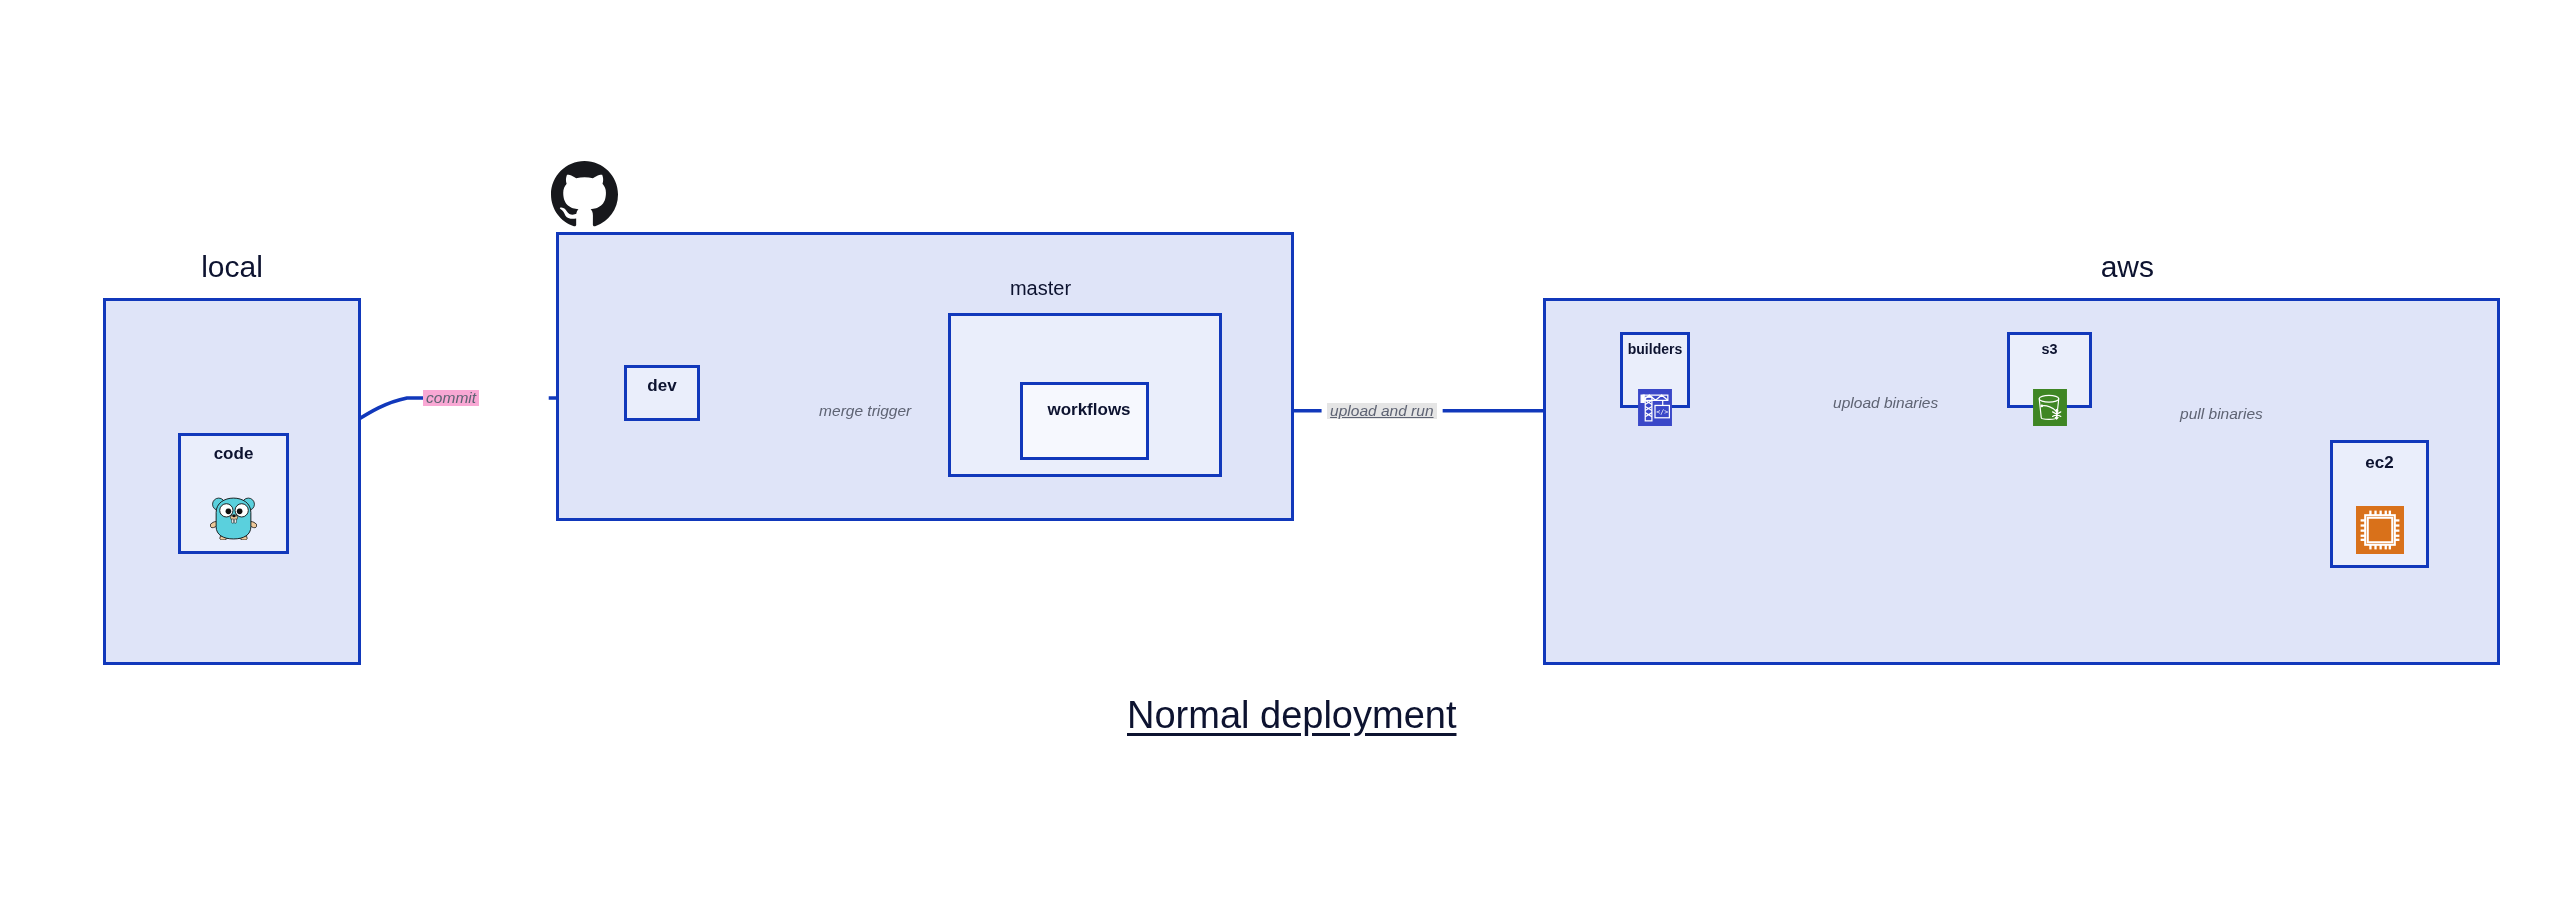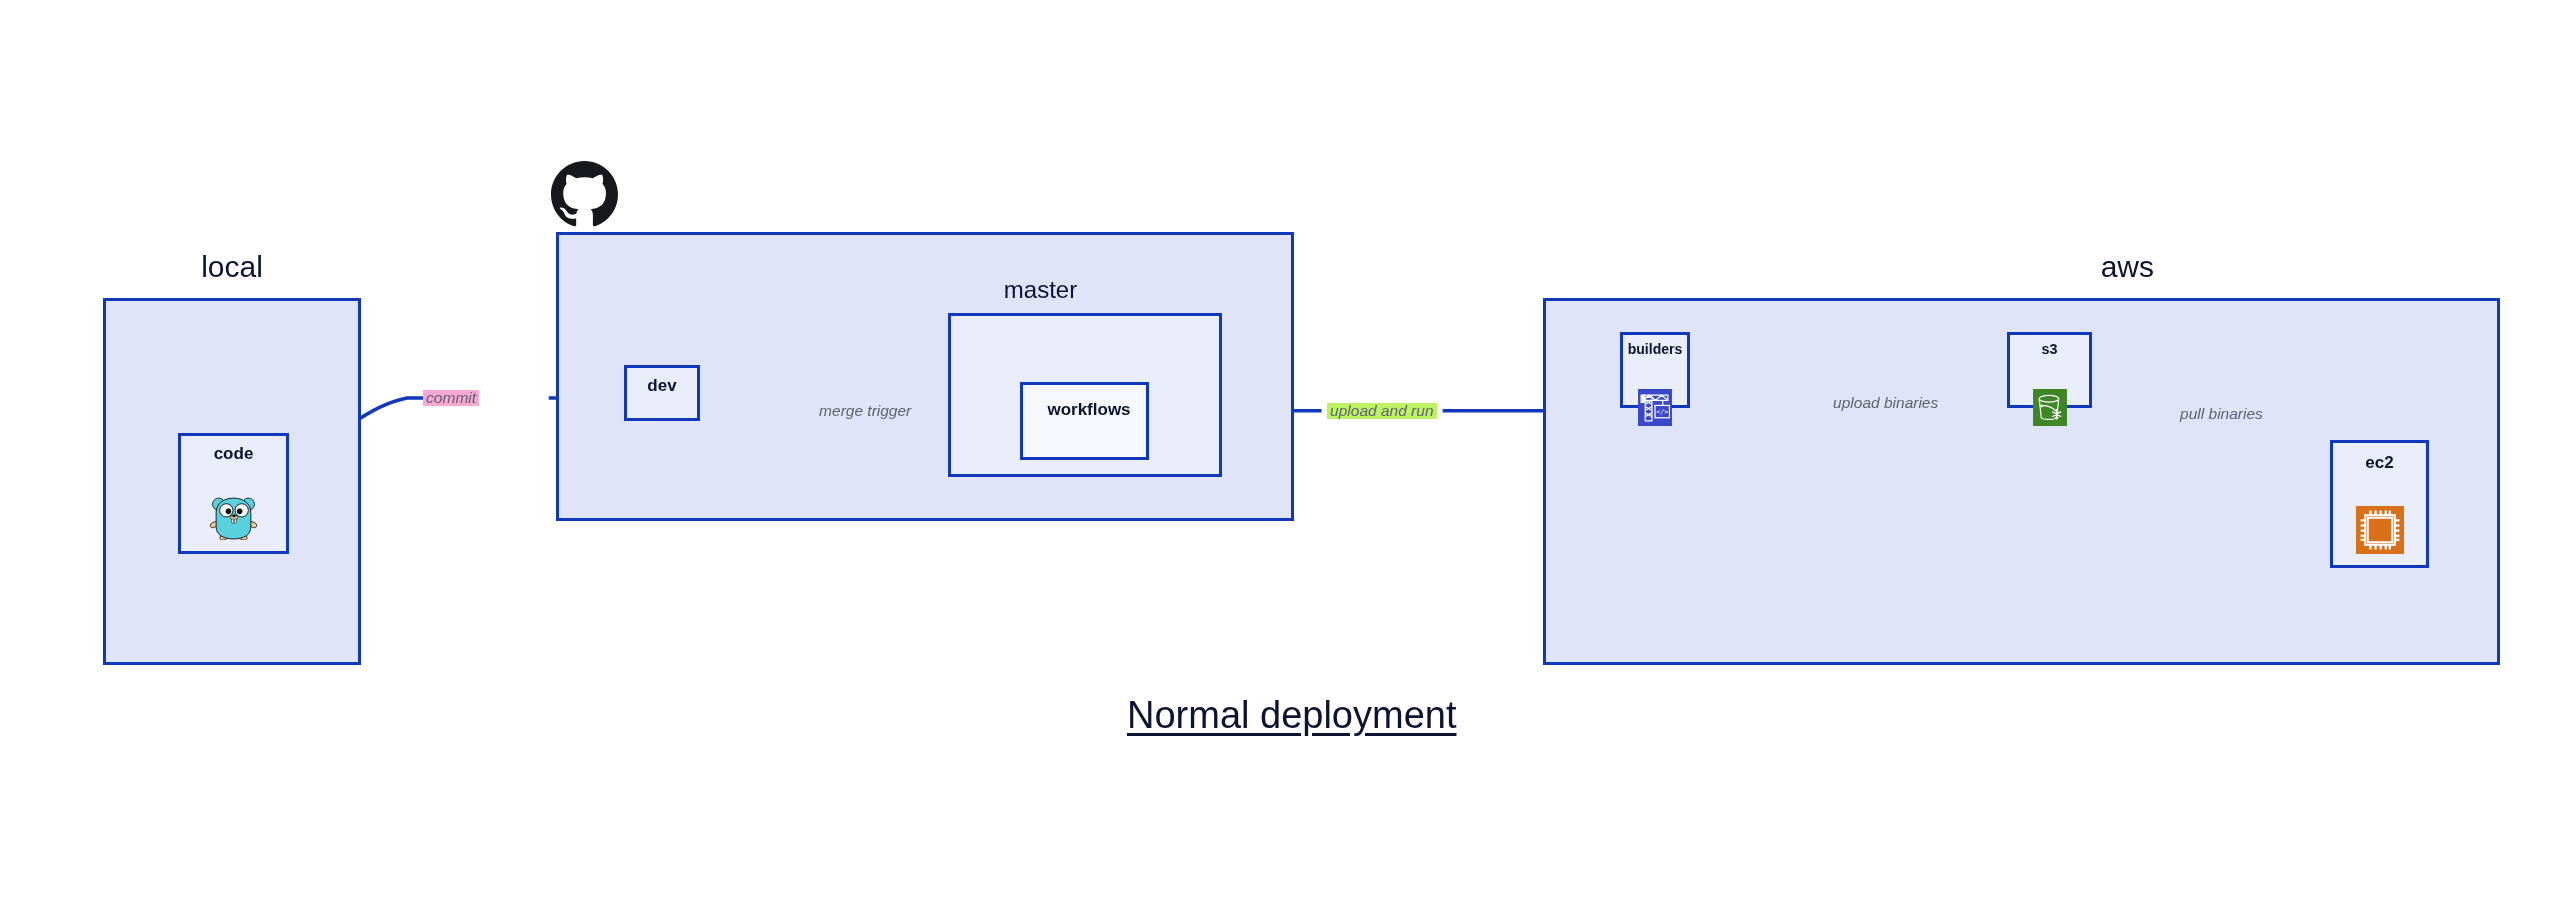--- a/index.html
+++ b/index.html
@@ -160,21 +160,21 @@
     </svg>
   </div>
 
 
   <div class="group-box" style="left:556px; top:232px; width:738px; height:289px;"></div>
 
   <div class="node-box" style="left:624px; top:365px; width:76px; height:56px; padding-top:9.3px;">
     <div class="node-label">dev</div>
   </div>
 
-  <div class="group-label" style="left:917px; top:278px; width:247px; font-size:24px;">master</div>
+  <div class="group-label" style="left:917px; top:278px; width:247px; font-size:20px;">master</div>
 
   <div class="group-box" style="left:948px; top:313px; width:274px; height:164px; background:#eaeefb;"></div>
 
   <div class="node-box white" style="left:1020px; top:382px; width:129px; height:78px; padding-top:15.5px;padding-left:9px;">
     <div class="node-label">workflows</div>
   </div>
 
   <div class="group-label" style="left:1896px; top:252px; width:258px;text-align:right;">aws</div>
 
   <div class="group-box" style="left:1543px; top:298px; width:957px; height:367px;"></div>
@@ -261,21 +261,21 @@
           <rect x="75" y="64" width="10" height="4.5"></rect>
         </g>
       </svg>
     </div>
   </div>
 
   <div class="edge-label" style="left:423px; top:390px; background:#f9a8d4; padding:0 3.1px;">commit</div>
 
   <div class="edge-label" style="left:816px; top:403px; background:#dfe4f8; padding:0 3.1px;">merge trigger</div>
 
-  <div class="edge-label" style="left:1327px; top:403px; background:#bef264; padding:0 3.1px;">upload and run</div>
+  <div class="edge-label" style="left:1327px; top:403px; background:#e5e5e5; padding:0 3.1px;text-decoration:underline;">upload and run</div>
 
   <div class="edge-label" style="left:1830px; top:395px; background:#dfe4f8; padding:0 3.1px;">upload binaries</div>
 
   <div class="edge-label" style="left:2177px; top:406px; background:#dfe4f8; padding:0 3.1px;">pull binaries</div>
 
   <div id="diagram-title" style="left:1127px; top:696px;">Normal deployment</div>
 
 </div>
 
 

